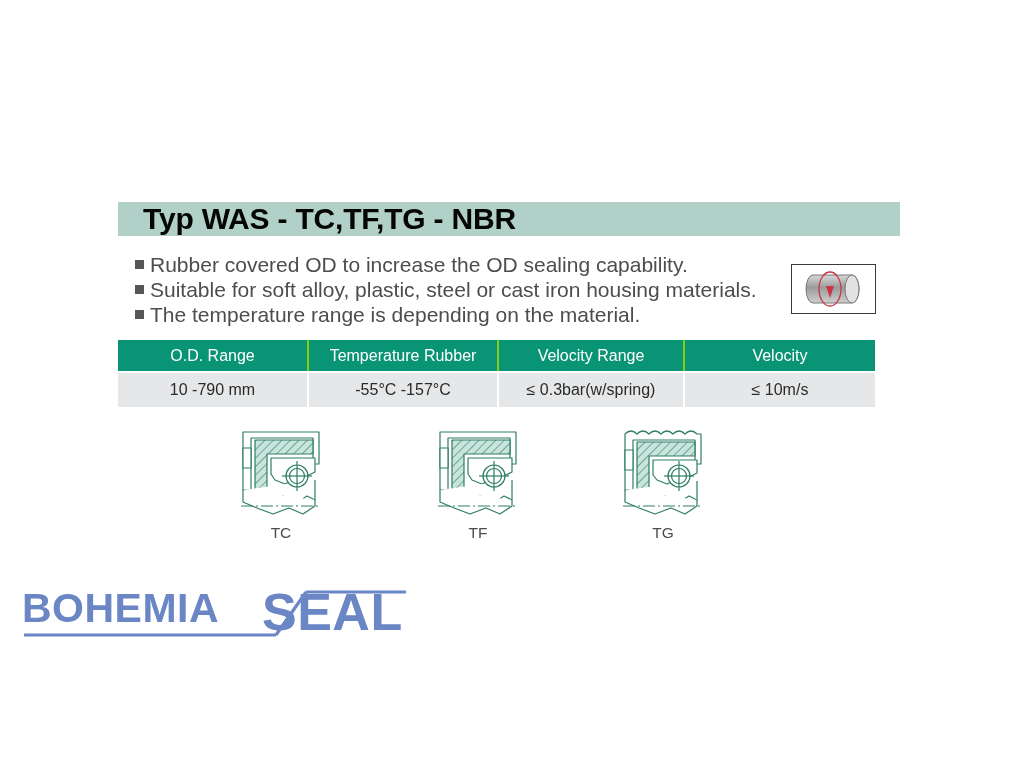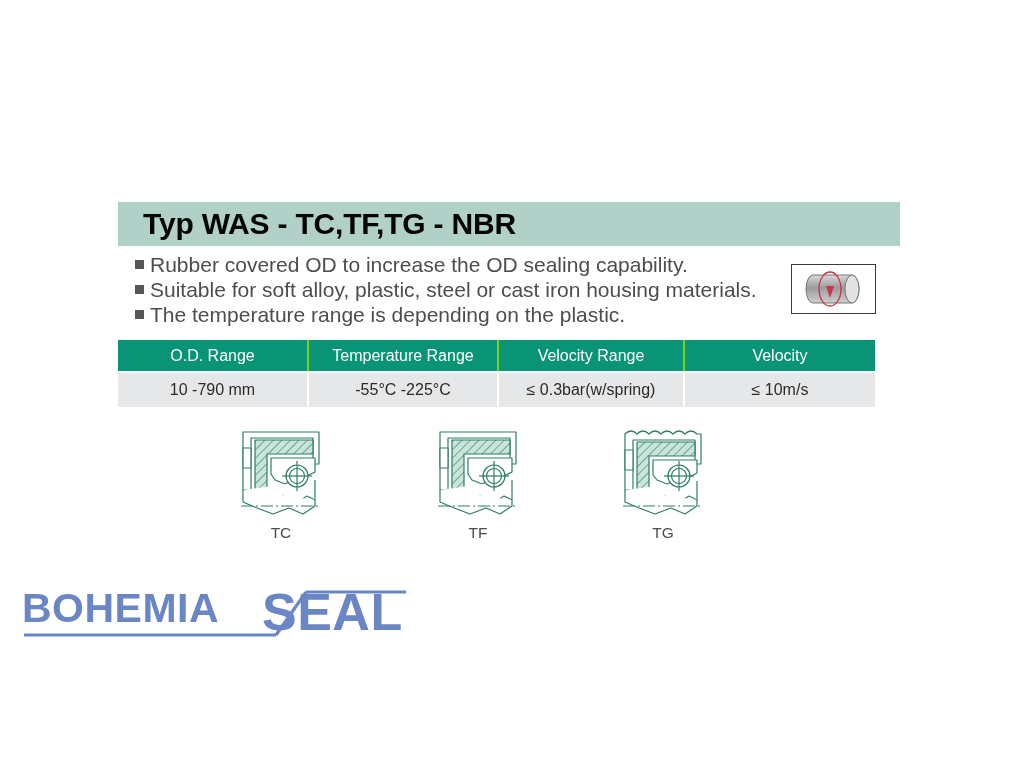--- a/index.html
+++ b/index.html
@@ -16,21 +16,21 @@
     font-family: "Liberation Sans", sans-serif;
     -webkit-font-smoothing: antialiased;
   }
 
   
   #title-band {
     position: absolute;
     left: 118px;
     top: 202px;
     width: 782px;
-    height: 44px;
+    height: 34px;
     background: #b1d1c8;
     display: flex;
     align-items: center;
   }
   #title-text {
     font-size: 30px;
     font-weight: bold;
     color: #050505;
     letter-spacing: -0.2px;
     padding-left: 25px;
@@ -160,21 +160,21 @@
     <span class="feature-text">Rubber covered OD to increase the OD sealing capability.</span>
   </div>
 
   <div class="feature-row">
     <span class="bullet-square"></span>
     <span class="feature-text">Suitable for soft alloy, plastic, steel or cast iron housing materials.</span>
   </div>
 
   <div class="feature-row">
     <span class="bullet-square"></span>
-    <span class="feature-text">The temperature range is depending on the plastic.</span>
+    <span class="feature-text">The temperature range is depending on the material.</span>
   </div>
 
 </div>
 
 <div id="shaft-icon-box">
   <svg width="83" height="48" viewBox="0 0 83 48">
     <defs>
       <linearGradient id="shaftGrad" x1="0" y1="0" x2="0" y2="1">
         <stop offset="0%" stop-color="#d8d8d8"></stop>
         <stop offset="45%" stop-color="#9b9b9b"></stop>
@@ -195,29 +195,29 @@
 <table id="spec-table">
   <colgroup>
     <col style="width:191px">
     <col style="width:190px">
     <col style="width:186px">
     <col style="width:190px">
   </colgroup>
   <thead>
     <tr>
       <th>O.D. Range</th>
-      <th>Temperature Range</th>
+      <th>Temperature Rubber</th>
       <th>Velocity Range</th>
       <th>Velocity</th>
     </tr>
   </thead>
   <tbody>
     <tr>
       <td>10 -790 mm</td>
-      <td>-55°C -225°C</td>
+      <td>-55°C -157°C</td>
       <td>≤ 0.3bar(w/spring)</td>
       <td>≤ 10m/s</td>
     </tr>
   </tbody>
 </table>
 
 <div id="diagrams">
 
   <div class="diagram-cell" style="left:88px;">
     <svg class="diagram-svg" width="108" height="104" viewBox="0 0 108 104">

